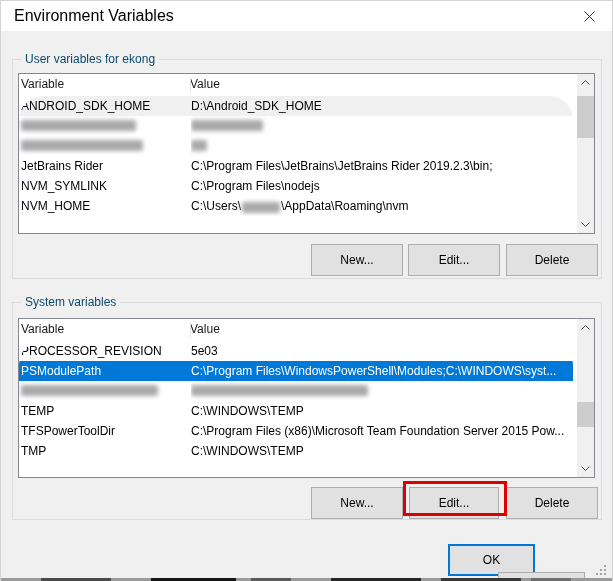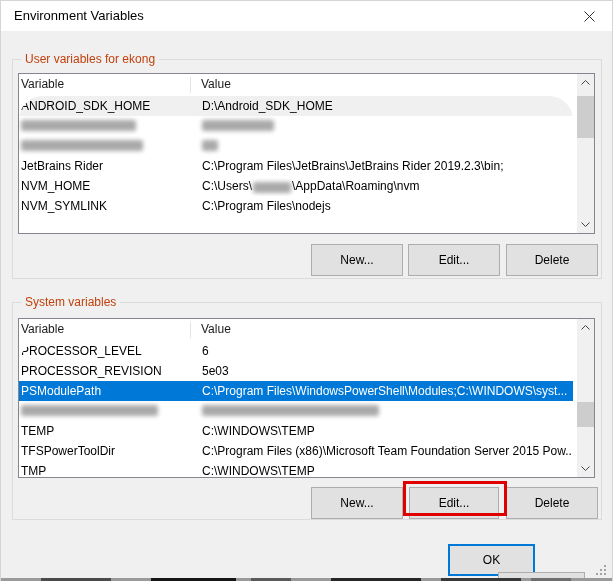--- a/index.html
+++ b/index.html
@@ -6,46 +6,46 @@
   html,body { background:#ffffff; }
   body { font-family:"Liberation Sans", sans-serif; font-size:12px; color:#000; }
 
   .dialog {
     position:relative; width:613px; height:581px; background:#f0f0f0;
     border:1px solid #d4d4d4; border-bottom:none; overflow:hidden;
   }
 
   
   .titlebar { position:absolute; left:0; top:0; width:100%; height:30px; background:#ffffff; }
-  .titlebar .title { position:absolute; left:13px; top:0; line-height:30px; font-size:13px; color:#000; white-space:nowrap; }
+  .titlebar .title { position:absolute; left:13px; top:0; line-height:30px; font-size:16px; color:#000; white-space:nowrap; }
   .close-btn { position:absolute; right:0; top:0; width:45px; height:30px; display:flex; align-items:center; justify-content:center; }
 
   
   .groupbox { position:absolute; border:1px solid #dcdcdc; background:transparent; }
   .g1 { left:11px; top:58px;  width:590px; height:220px; }
   .g2 { left:11px; top:301px; width:590px; height:218px; }
-  .group-label { position:absolute; left:8px; top:-8px; background:#f0f0f0; padding:0 4px; font-size:12px; color:#c2410c; white-space:nowrap; }
+  .group-label { position:absolute; left:8px; top:-8px; background:#f0f0f0; padding:0 4px; font-size:12px; color:#0c4a6e; white-space:nowrap; }
 
   
   .listview { position:absolute; width:577px; background:#fff; border:1px solid #828790; overflow:hidden; }
   .lv1 { left:17px; top:72px;  height:161px; }
   .lv2 { left:17px; top:317px; height:160px; }
 
   .lv-header { position:relative; height:22px; line-height:21px; background:#fff; color:#1a1a1a; }
   .col-divider { position:absolute; left:171px; top:3px; width:1px; height:16px; background:#e5e5e5; }
 
   .lv-body { position:absolute; left:0; top:22px; width:554px; height:115%; overflow:hidden;border-radius:24px; }
   .lv-row { position:relative; height:20px; line-height:20px; white-space:nowrap; background:#fff; }
   .lv-row.inactive-selected { background:#f0f0f0; }
   .lv-row.selected { background:var(--accent,#0078d7); color:#fff; }
 
   .cell { display:inline-block; vertical-align:top; white-space:nowrap; overflow:hidden; }
   .c-var { width:172px; padding-left:2px; }
   .lv-header .c-var { width:171px; }
-  .c-val { width:380px; padding-left:11px; }
+  .c-val { width:380px; }
 
   .redact { display:inline-block; height:11px; border-radius:2px; background:#a9a9a9;
             filter:blur(2px); vertical-align:middle; margin-top:-2px; }
   .redact.mid { margin:0 1px -2px 1px; }
 
   
   .scrollbar { position:absolute; top:0; right:0; width:17px; height:100%; background:#f0f0f0; }
   .sb-btn { position:absolute; left:0; width:17px; height:17px; display:flex; align-items:center; justify-content:center; }
   .sb-up { top:0; } .sb-down { bottom:0; }
   .sb-thumb { position:absolute; left:0; width:17px; background:#cdcdcd; }
@@ -86,22 +86,22 @@
 
   <div class="listview lv1">
     <div class="lv-header">
       <span class="cell c-var">Variable</span><span class="col-divider"></span><span class="cell c-val">Value</span>
     </div>
     <div class="lv-body">
         <div class="lv-row inactive-selected"><span class="cell c-var">ANDROID_SDK_HOME</span><span class="cell c-val">D:\Android_SDK_HOME</span></div>
         <div class="lv-row redacted"><span class="cell c-var"><span class="redact" style="width: 115px;"></span></span><span class="cell c-val"><span class="redact" style="width: 72px;"></span></span></div>
         <div class="lv-row redacted"><span class="cell c-var"><span class="redact" style="width: 122px;"></span></span><span class="cell c-val"><span class="redact" style="width: 16px;"></span></span></div>
         <div class="lv-row"><span class="cell c-var">JetBrains Rider</span><span class="cell c-val">C:\Program Files\JetBrains\JetBrains Rider 2019.2.3\bin;</span></div>
+        <div class="lv-row"><span class="cell c-var">NVM_SYMLINK</span><span class="cell c-val">C:\Program Files\nodejs</span></div>
         <div class="lv-row"><span class="cell c-var">NVM_HOME</span><span class="cell c-val">C:\Users\<span class="redact mid" style="width: 38px;"></span>\AppData\Roaming\nvm</span></div>
-        <div class="lv-row"><span class="cell c-var">NVM_SYMLINK</span><span class="cell c-val">C:\Program Files\nodejs</span></div>
       </div>
     <div class="scrollbar">
       <div class="sb-btn sb-up">
         <svg width="9" height="5" viewBox="0 0 9 5">
             <polyline points="0.5,4.5 4.5,0.5 8.5,4.5" fill="none" stroke="#444" stroke-width="1"></polyline>
           </svg>
       </div>
       <div class="sb-thumb" style="top:22px;height:42px;"></div>
       <div class="sb-btn sb-down">
         <svg width="9" height="5" viewBox="0 0 9 5">
@@ -117,21 +117,20 @@
 
   <div class="groupbox g2">
     <span class="group-label">System variables</span>
   </div>
 
   <div class="listview lv2">
     <div class="lv-header">
       <span class="cell c-var">Variable</span><span class="col-divider"></span><span class="cell c-val">Value</span>
     </div>
     <div class="lv-body">
-        <div class="lv-row"><span class="cell c-var">PROCESSOR_LEVEL</span><span class="cell c-val">6</span></div>
         <div class="lv-row"><span class="cell c-var">PROCESSOR_REVISION</span><span class="cell c-val">5e03</span></div>
         <div class="lv-row selected"><span class="cell c-var">PSModulePath</span><span class="cell c-val">C:\Program Files\WindowsPowerShell\Modules;C:\WINDOWS\syst...</span></div>
         <div class="lv-row redacted"><span class="cell c-var"><span class="redact" style="width: 137px;"></span></span><span class="cell c-val"><span class="redact" style="width: 177px;"></span></span></div>
         <div class="lv-row"><span class="cell c-var">TEMP</span><span class="cell c-val">C:\WINDOWS\TEMP</span></div>
         <div class="lv-row"><span class="cell c-var">TFSPowerToolDir</span><span class="cell c-val">C:\Program Files (x86)\Microsoft Team Foundation Server 2015 Pow...</span></div>
         <div class="lv-row"><span class="cell c-var">TMP</span><span class="cell c-val">C:\WINDOWS\TEMP</span></div>
       </div>
     <div class="scrollbar">
       <div class="sb-btn sb-up">
         <svg width="9" height="5" viewBox="0 0 9 5">

